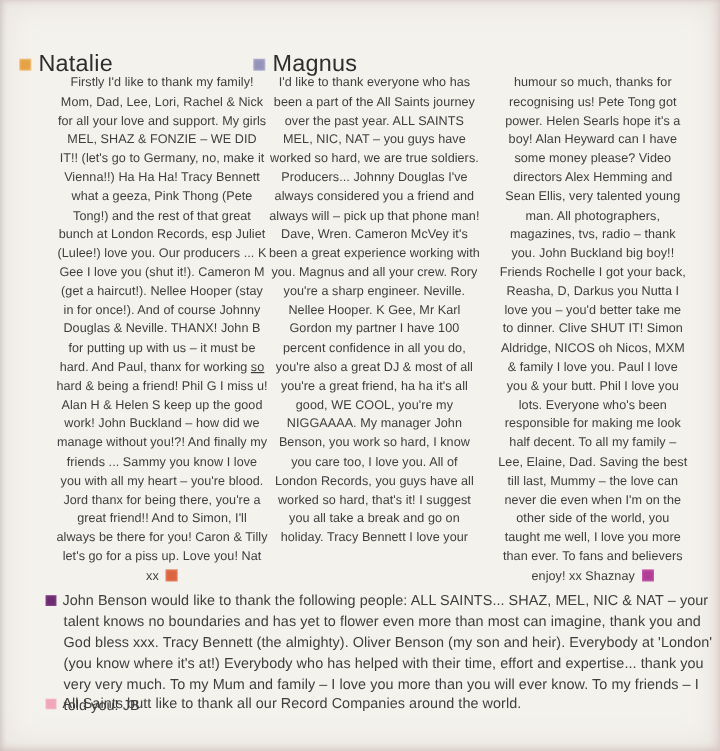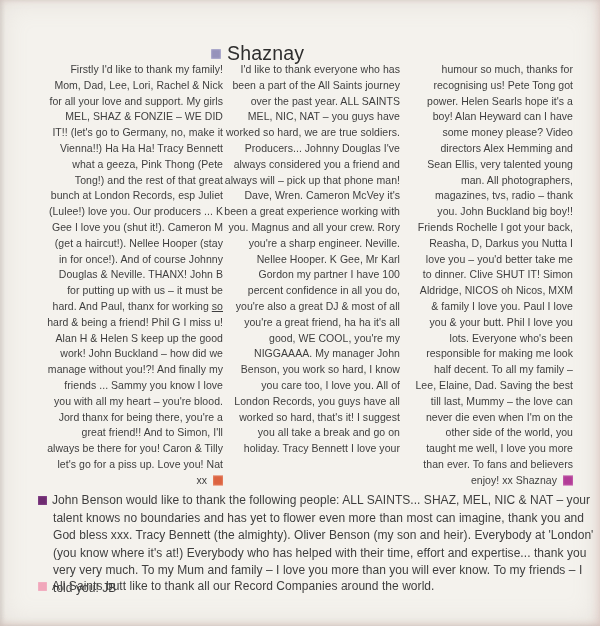--- a/index.html
+++ b/index.html
@@ -29,21 +29,21 @@
   .bullet-natalie{background:#e6a243;box-shadow:inset 0 0 2px #fff3d9;}
   .bullet-shaznay{background:#9693bb;box-shadow:inset 0 0 2px #e4e3f2;}
   h1{
     margin:0;font-size:19.5px;font-weight:400;color:#2e2e2e;
     letter-spacing:0.2px;
   }
   .col{
     position:absolute;
     font-size:10.5px;line-height:15.8px;color:#3e3e3e;
     letter-spacing:0.05px;
-    text-align:right;
+    text-align:center;
   }
   .col p{margin:0;}
   .u{text-decoration:underline;}
   .end-sq{
     display:inline-block;width:10px;height:10px;
     margin-left:6px;transform:translateY(1.5px);
   }
   .end-natalie{background:#dc6340;box-shadow:inset 0 0 2px #f3b49a;}
   .end-shaznay{background:#b23c97;box-shadow:inset 0 0 2px #e09ccd;}
   .credits{
@@ -59,24 +59,28 @@
     margin-right:5px;transform:translateY(1px);
   }
   .bullet-jb{background:#6d2b70;box-shadow:inset 0 0 2px #a86bae;}
   .bullet-as{background:#f1a7bb;box-shadow:inset 0 0 1px #ffffff;}
 </style>
 </head>
 <body>
 
 <div class="page">
 
+  <div class="heading-row" style="left:16px;top:42px;">
+    <span class="bullet-sq bullet-natalie"></span>
+    <h1>Natalie</h1>
+  </div>
 
   <div class="heading-row" style="left:211px;top:42px;">
     <span class="bullet-sq bullet-shaznay"></span>
-    <h1>Shaznay</h1>
+    <h1>Magnus</h1>
   </div>
 
   <div class="col" style="left:47px;top:62px;width:176px;">
     <p><span>Firstly I'd like to thank my family! Mom, Dad, Lee, Lori, Rachel &amp; Nick for all your love and support. My girls MEL, SHAZ &amp; FONZIE – WE DID IT!! (let's go to Germany, no, make it Vienna!!) Ha Ha Ha! Tracy Bennett what a geeza, Pink Thong (Pete Tong!) and the rest of that great bunch at London Records, esp Juliet (Lulee!) love you. Our producers ... K Gee I love you (shut it!). Cameron M (get a haircut!). Nellee Hooper (stay in for once!). And of course Johnny Douglas &amp; Neville. THANX! John B for putting up with us – it must be hard. And Paul, thanx for working </span><span class="u">so</span><span> hard &amp; being a friend! Phil G I miss u! Alan H &amp; Helen S keep up the good work! John Buckland – how did we manage without you!?! And finally my friends ... Sammy you know I love you with all my heart – you're blood. Jord thanx for being there, you're a great friend!! And to Simon, I'll always be there for you! Caron &amp; Tilly let's go for a piss up. Love you! Nat xx</span><span class="end-sq end-natalie"></span></p>
   </div>
 
   <div class="col" style="left:224px;top:62px;width:176px;">
     <p>I'd like to thank everyone who has been a part of the All Saints journey over the past year. ALL SAINTS MEL, NIC, NAT – you guys have worked so hard, we are true soldiers. Producers... Johnny Douglas I've always considered you a friend and always will – pick up that phone man! Dave, Wren. Cameron McVey it's been a great experience working with you. Magnus and all your crew. Rory you're a sharp engineer. Neville. Nellee Hooper. K Gee, Mr Karl Gordon my partner I have 100 percent confidence in all you do, you're also a great DJ &amp; most of all you're a great friend, ha ha it's all good, WE COOL, you're my NIGGAAAA. My manager John Benson, you work so hard, I know you care too, I love you. All of London Records, you guys have all worked so hard, that's it! I suggest you all take a break and go on holiday. Tracy Bennett I love your</p>
   </div>
 

